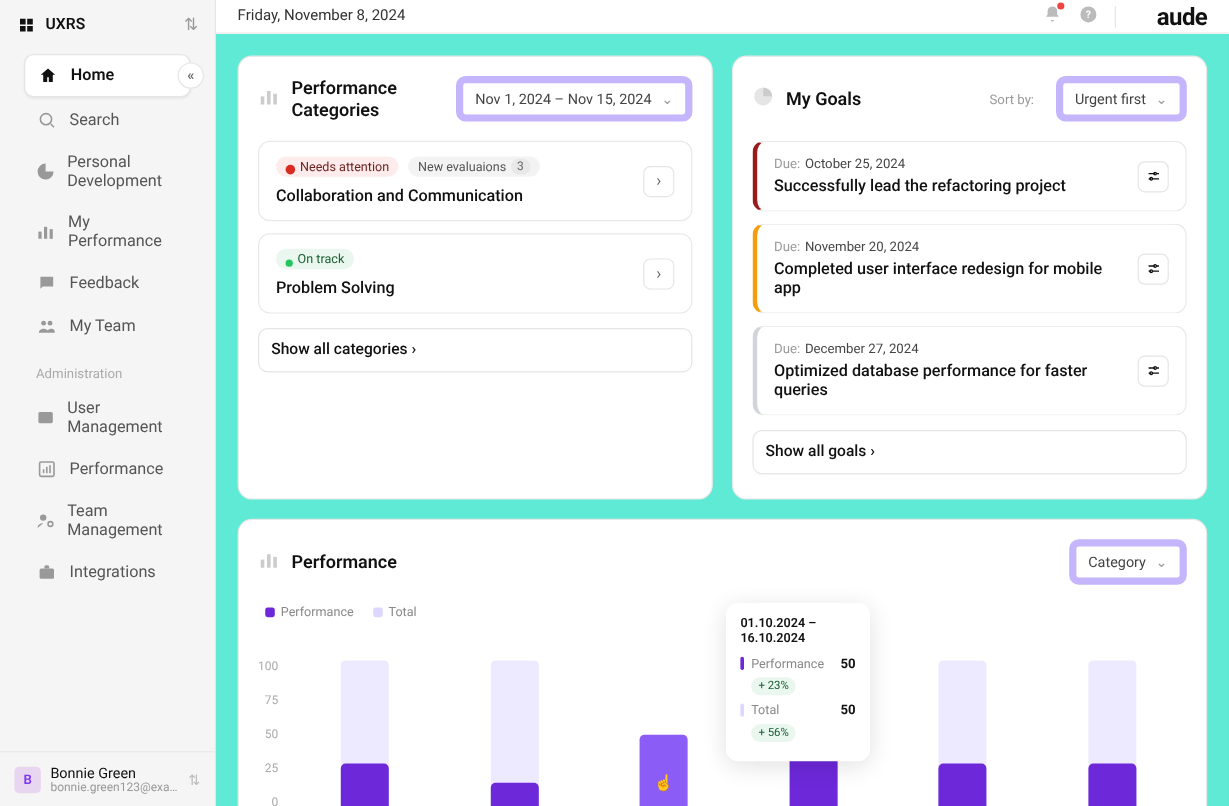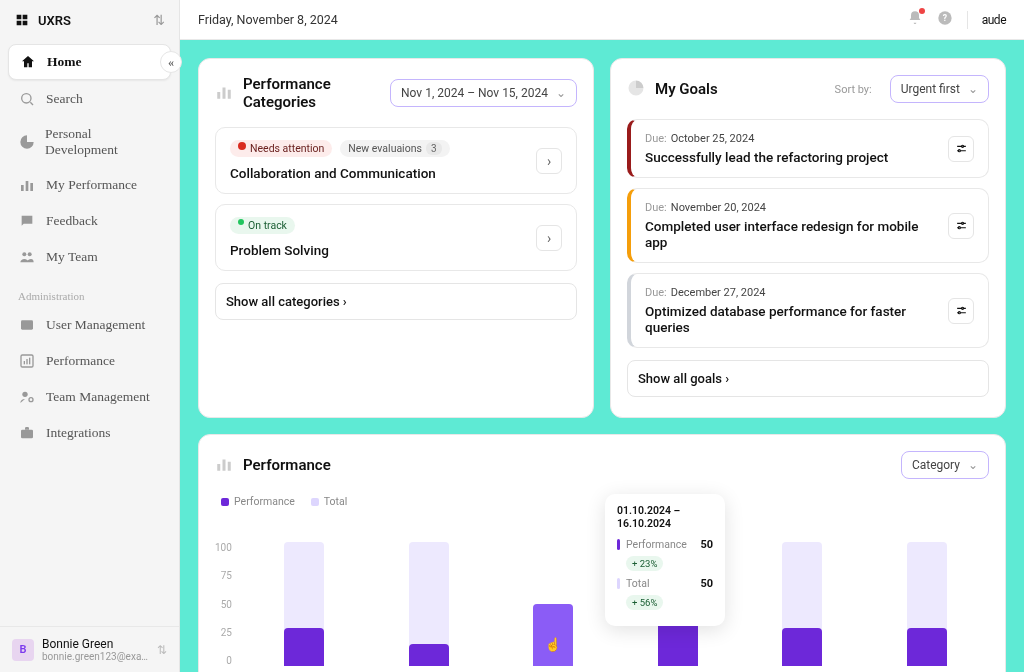--- a/index.html
+++ b/index.html
@@ -5,59 +5,59 @@
 * { margin: 0; padding: 0; box-sizing: border-box; }
 body { font-family: -apple-system, BlinkMacSystemFont, "Segoe UI", Roboto, sans-serif; background: #fff; color: #111; font-size: 14px; width: 1024px; height: 672px; overflow: hidden; }
 .app { display: flex; height: 100%; }
 
 
 .sidebar { width: 180px; background: #f5f5f5; border-right: 1px solid #e5e5e5; display: flex; flex-direction: column; }
 .workspace { display: flex; align-items: center; padding: 12px 14px; gap: 8px; }
 .ws-logo { width: 16px; height: 16px; }
 .ws-name { font-weight: 600; font-size: 13px; flex: 1; }
 .ws-chev { color: #999; font-size: 14px; }
-.nav { padding: 4px 8px; font-family: Liberation Serif, serif; }
+.nav { padding: 4px 20px; }
 .nav-item { display: flex; align-items: center; gap: 10px; padding: 8px 10px; border-radius: 8px; color: #555; cursor: pointer; font-size: 13.5px; margin-bottom: 2px; }
 .nav-item.active { background: #fff; color: #111; font-weight: 600; box-shadow: 0 1px 2px rgba(0,0,0,0.06); border: 1px solid #e5e5e5; position: relative; }
 .nav-item .icon { width: 18px; height: 18px; display: flex; align-items: center; justify-content: center; color: #999; }
 .nav-item.active .icon { color: #111; }
 .collapse-btn { position: absolute; right: -12px; top: 50%; transform: translateY(-50%); width: 22px; height: 22px; border-radius: 50%; border: 1px solid #e5e5e5; background: #fff; display: flex; align-items: center; justify-content: center; font-size: 12px; color: #666; }
 .nav-section-label { padding: 14px 10px 6px; font-size: 11px; color: #aaa; }
 .user-card { margin-top: auto; padding: 10px 12px; display: flex; align-items: center; gap: 8px; border-top: 1px solid #e8e8e8; }
 .avatar { width: 22px; height: 22px; background: #e8d5f0; color: #7c3aed; border-radius: 4px; display: flex; align-items: center; justify-content: center; font-size: 11px; font-weight: 600; }
 .user-info { flex: 1; overflow: hidden; }
 .user-name { font-size: 12px; font-weight: 400; }
 .user-email { font-size: 10px; color: #999; white-space: nowrap; overflow: hidden; text-overflow: ellipsis; }
 .user-chev { color: #bbb; font-size: 12px; }
 
 
 .main { flex: 1; display: flex; flex-direction: column; overflow: hidden; }
-.topbar { height: 40px; border-bottom: 1px solid #e8e8e8; display: flex; align-items: center; padding: 0 18px; }
+.topbar { height: 28px; border-bottom: 1px solid #e8e8e8; display: flex; align-items: center; padding: 0 18px; }
 .date { font-size: 12.5px; color: #333; }
 .topbar-right { margin-left: auto; display: flex; align-items: center; gap: 14px; }
 .top-icon { color: #bbb; position: relative; }
 .notif-dot { position: absolute; top: -2px; right: -2px; width: 6px; height: 6px; background: #ef4444; border-radius: 50%; }
 .brand-divider { width: 1px; height: 18px; background: #e5e5e5; }
-.brand { font-weight: 400; font-size: 12px; letter-spacing: -0.5px; }
+.brand { font-weight: 700; font-size: 20px; letter-spacing: -0.5px; margin-left: 20px; }
 
 .content { flex: 1; overflow-y: auto; padding: 18px; background: #5eead4; }
 .grid { display: grid; grid-template-columns: 1fr 1fr; gap: 16px; margin-bottom: 16px; }
 
 .card { border: 1px solid #e8e8e8; border-radius: 12px; padding: 16px 16px 20px; background: #fff; }
 .card-header { display: flex; align-items: center; gap: 10px; margin-bottom: 16px; }
 .card-icon { color: #ccc; }
 .card-title { font-size: 15px; font-weight: 600; flex: 1; }
-.date-range, .sort-select, .cat-select { border: 1px solid #c4b5fd; border-radius: 8px; padding: 6px 10px; font-size: 12px; color: #444; display: flex; align-items: center; gap: 8px; cursor: pointer; background: #fff; }
+.date-range, .sort-select, .cat-select { border: 6px solid #c4b5fd; border-radius: 8px; padding: 6px 10px; font-size: 12px; color: #444; display: flex; align-items: center; gap: 8px; cursor: pointer; background: #fff; }
 .chev-down { color: #999; }
 .sort-label { font-size: 11px; color: #999; margin-right: 8px; }
 
 .pc-item { border: 1px solid #e8e8e8; border-radius: 10px; padding: 12px 14px; margin-bottom: 10px; display: flex; align-items: center; gap: 10px; position: relative; }
 .pc-body { flex: 1; }
 .pc-badges { display: flex; gap: 8px; margin-bottom: 8px; align-items: center; }
-.badge { font-size: 10.5px; padding: 2px 8px; border-radius: 10px; display: inline-flex; align-items: flex-start; gap: 4px; }
+.badge { font-size: 10.5px; padding: 2px 8px; border-radius: 10px; display: inline-flex; align-items: flex-end; gap: 4px; }
 .badge-attn { background: #fdeceb; color: #6b2220; }
 .badge-eval { background: #f3f3f3; color: #555; }
 .badge-count { background: #e8e8e8; padding: 1px 5px; border-radius: 6px; font-size: 10px; color: #666; }
 .badge-ok { background: #e9f7ee; color: #1a5e33; }
 .dot-red { width: 8px; height: 8px; background: #d92c20; border-radius: 50%; }
 .dot-green { width: 6px; height: 6px; background: #22c55e; border-radius: 50%; }
 .pc-title { font-size: 13.5px; font-weight: 500; }
 .arrow-btn { width: 26px; height: 26px; border: 1px solid #e5e5e5; border-radius: 6px; display: flex; align-items: center; justify-content: center; cursor: pointer; color: #666; font-size: 14px; }
 
 .show-all { border: 1px solid #e5e5e5; border-radius: 8px; padding: 10px; font-size: 13px; font-weight: 500; cursor: pointer; margin-top: 12px; }

